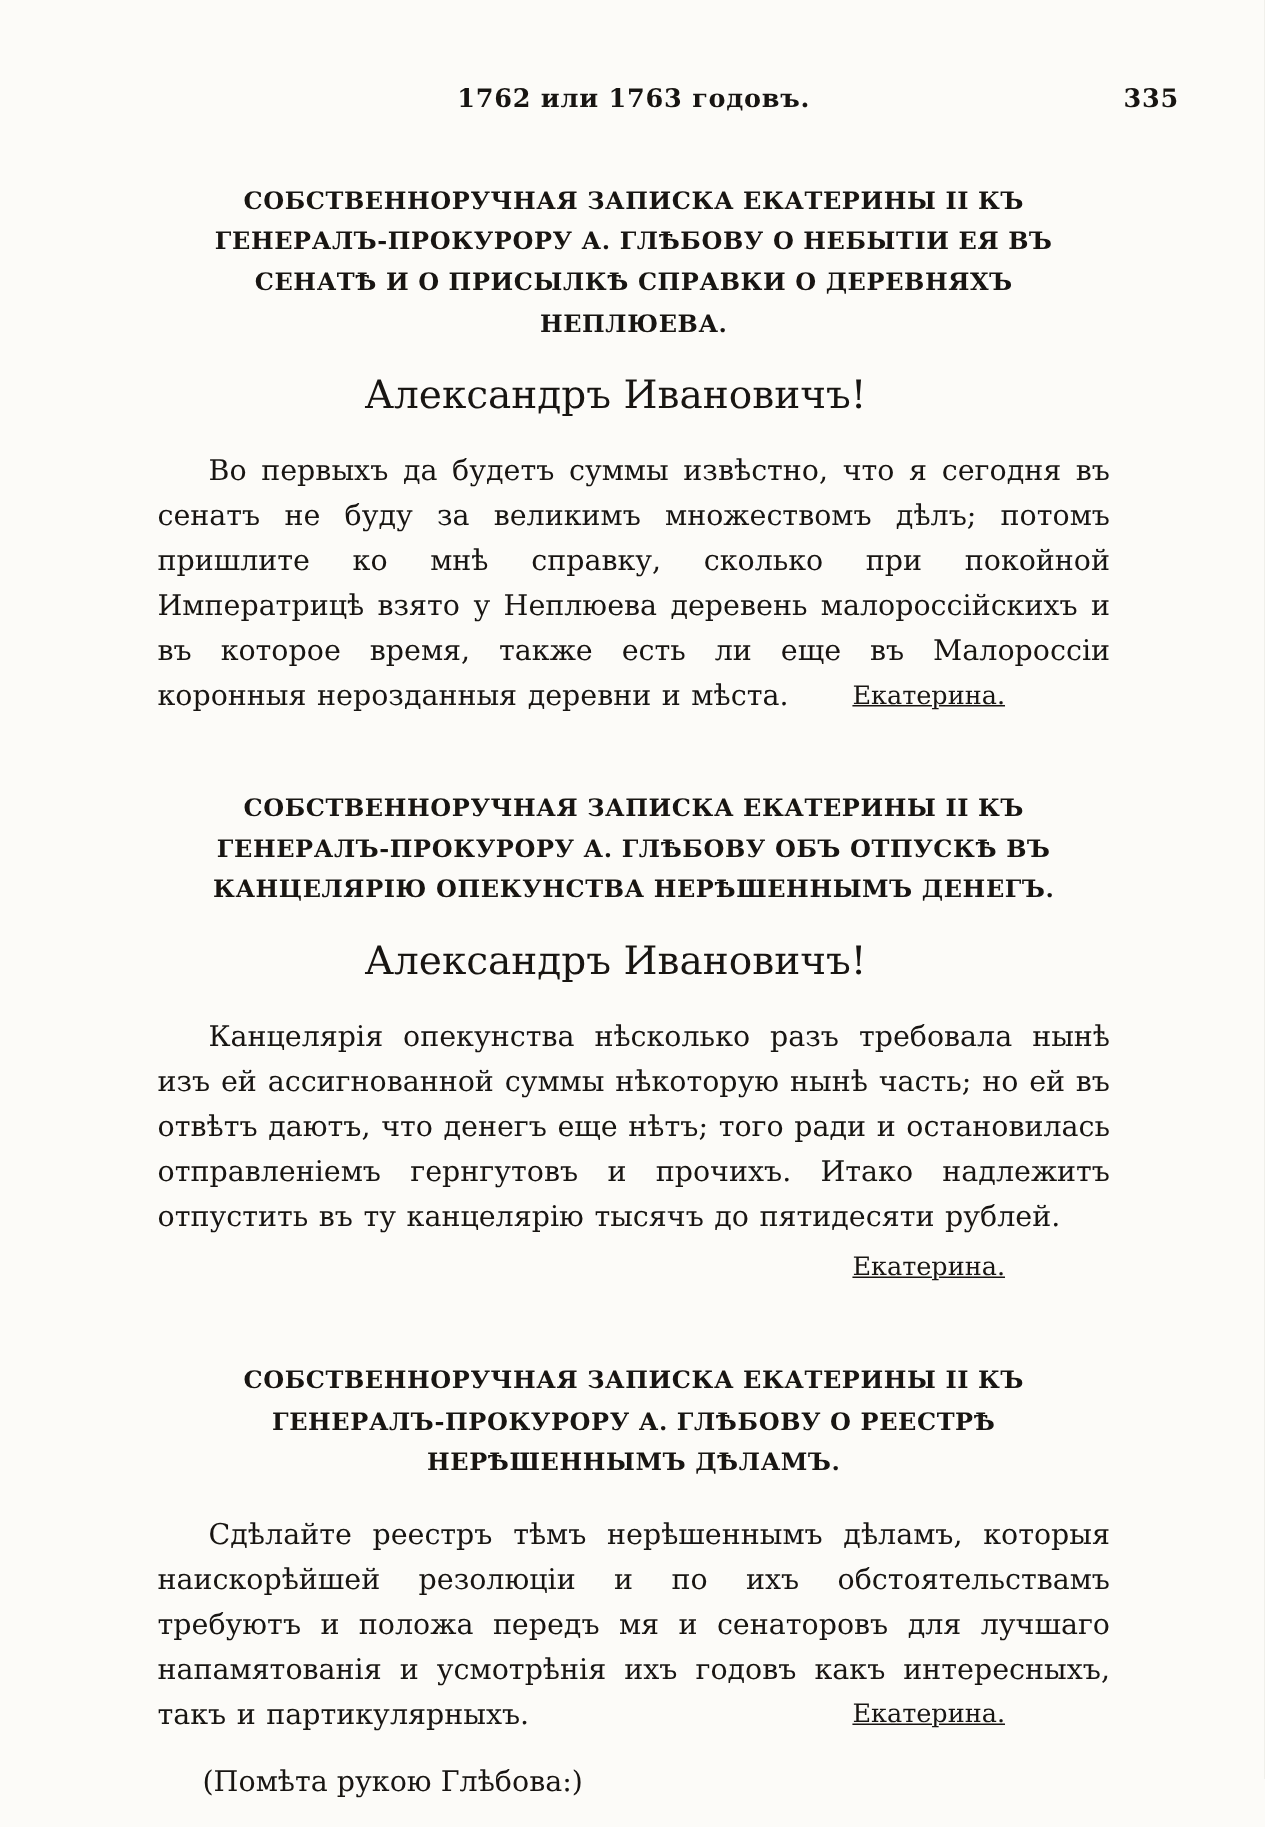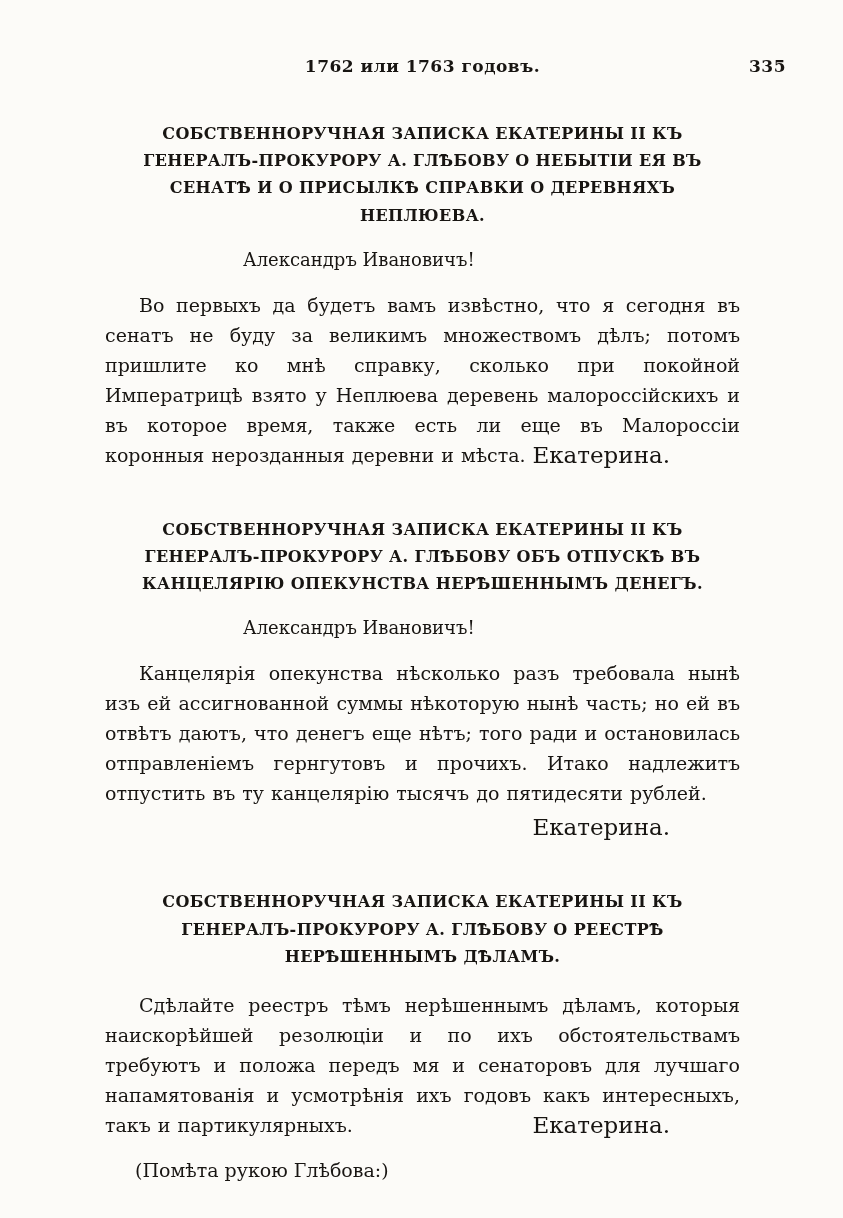--- a/index.html
+++ b/index.html
@@ -39,36 +39,37 @@
     margin: 0 0 20px 0;
     text-align: center;
     font-size: 16px;
     font-weight: bold;
     line-height: 1.7;
     letter-spacing: 0.4px;
   }
   .salutation {
     margin: 0 0 20px 0;
     padding-left: 138px;
-    font-size: 18px;
+    font-size: 26px;
   }
   .body-text {
     margin: 0;
     font-size: 19px;
     line-height: 30px;
     text-align: justify;
     text-indent: 34px;
     word-spacing: 1px;
   }
   .signature {
     margin: 0;
-    font-size: 23px;
+    font-size: 17px;
     line-height: 30px;
     text-align: right;
     padding-right: 70px;
+    text-decoration: underline;
   }
   .signature.pull-up {
     margin-top: -30px;
   }
   .signature.own-line {
     margin-top: 4px;
   }
   .gloss {
     margin: 16px 0 0 0;
     font-size: 19px;
@@ -88,21 +89,21 @@
 <div class="page">
 
   <div class="running-head">
     <span class="rh-title">1762 или 1763 годовъ.</span>
     <span class="rh-page">335</span>
   </div>
 
   <section class="entry">
     <h2 class="entry-heading">СОБСТВЕННОРУЧНАЯ ЗАПИСКА ЕКАТЕРИНЫ II КЪ ГЕНЕРАЛЪ-ПРОКУРОРУ А. ГЛѢБОВУ О НЕБЫТІИ ЕЯ ВЪ СЕНАТѢ И О ПРИСЫЛКѢ СПРАВКИ О ДЕРЕВНЯХЪ НЕПЛЮЕВА.</h2>
     <p class="salutation">Александръ Ивановичъ!</p>
-    <p class="body-text">Во первыхъ да будетъ вамъ извѣстно, что я сегодня въ сенатъ не буду за великимъ множествомъ дѣлъ; потомъ пришлите ко мнѣ справку, сколько при покойной Императрицѣ взято у Неплюева деревень малороссійскихъ и въ которое время, также есть ли еще въ Малороссіи коронныя нерозданныя деревни и мѣста.</p>
+    <p class="body-text">Во первыхъ да будетъ суммы извѣстно, что я сегодня въ сенатъ не буду за великимъ множествомъ дѣлъ; потомъ пришлите ко мнѣ справку, сколько при покойной Императрицѣ взято у Неплюева деревень малороссійскихъ и въ которое время, также есть ли еще въ Малороссіи коронныя нерозданныя деревни и мѣста.</p>
     <p class="signature pull-up">Екатерина.</p>
   </section>
 
   <section class="entry">
     <h2 class="entry-heading">СОБСТВЕННОРУЧНАЯ ЗАПИСКА ЕКАТЕРИНЫ II КЪ ГЕНЕРАЛЪ-ПРОКУРОРУ А. ГЛѢБОВУ ОБЪ ОТПУСКѢ ВЪ КАНЦЕЛЯРІЮ ОПЕКУНСТВА НЕРѢШЕННЫМЪ ДЕНЕГЪ.</h2>
     <p class="salutation">Александръ Ивановичъ!</p>
     <p class="body-text">Канцелярія опекунства нѣсколько разъ требовала нынѣ изъ ей ассигнованной суммы нѣкоторую нынѣ часть; но ей въ отвѣтъ даютъ, что денегъ еще нѣтъ; того ради и остановилась отправленіемъ гернгутовъ и прочихъ. Итако надлежитъ отпустить въ ту канцелярію тысячъ до пятидесяти рублей.</p>
     <p class="signature own-line">Екатерина.</p>
   </section>
 

